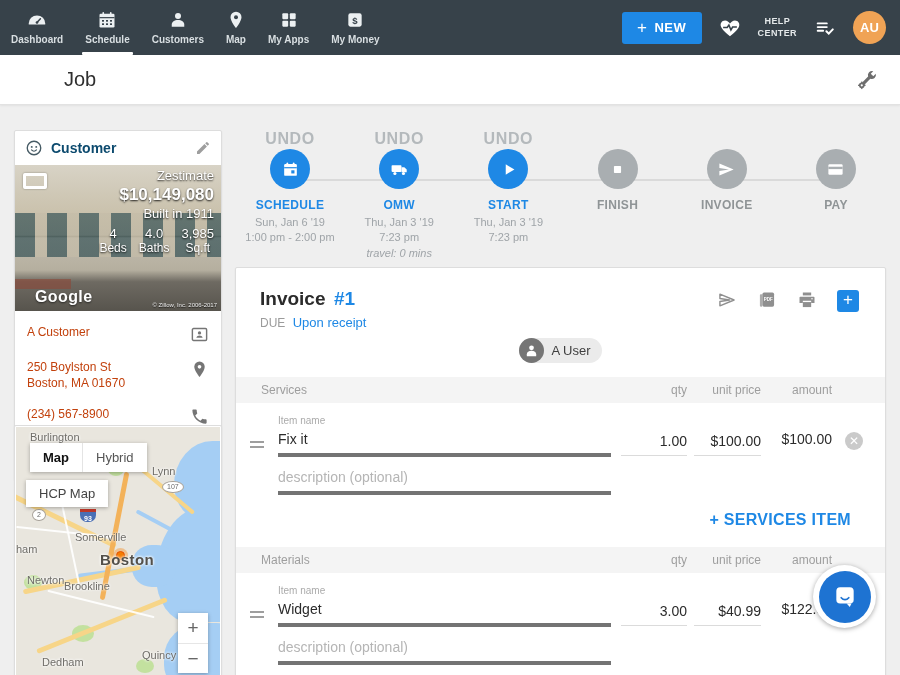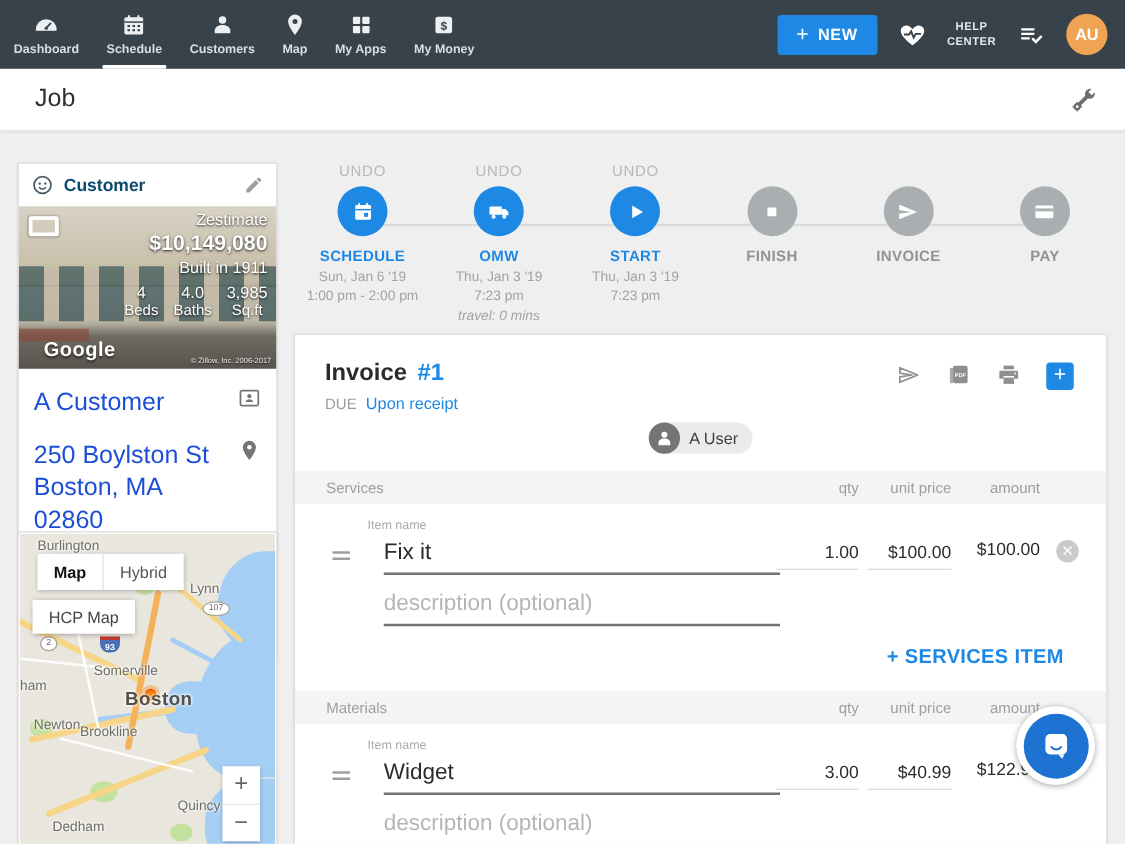--- a/index.html
+++ b/index.html
@@ -18,53 +18,53 @@
   .nav-right { margin-left:auto; display:flex; align-items:center; gap:17px; padding-right:14px; }
   .new-btn { background:#1E88E5; color:#fff; font-size:13px; font-weight:bold; letter-spacing:.5px; border:none; border-radius:3px; width:80px; height:32px; display:flex; align-items:center; justify-content:center; gap:7px; cursor:pointer; }
   .new-btn .plus-glyph { font-size:17px; font-weight:normal; line-height:1; }
   .heart-ic svg { width:22px; height:22px; fill:#fff; cursor:pointer; }
   .help-center { font-size:9px; font-weight:bold; color:#E4E8EA; text-align:center; line-height:1.25; letter-spacing:.4px; cursor:pointer; }
   .listcheck-ic svg { width:22px; height:22px; cursor:pointer; }
   .avatar { width:33px; height:33px; border-radius:50%; background:#F0A355; color:#fff; font-size:13px; font-weight:bold; display:flex; align-items:center; justify-content:center; cursor:pointer; }
 
   
   .titlebar { position:absolute; top:55px; left:0; width:900px; height:50px; background:#fff; border-bottom:1px solid #E2E2E2; display:flex; align-items:center; box-shadow:0 1px 2px rgba(0,0,0,0.06); z-index:40; }
-  .page-title { font-size:20px; color:#2F2F2F; font-weight:500; margin-left:28px; }
+  .page-title { font-size:20px; color:#2F2F2F; font-weight:500; margin-left:64px; }
   .job-settings { margin-left:auto; margin-right:22px; cursor:pointer; }
   .job-settings svg { width:22px; height:22px; fill:#6E6E6E; }
 
   
   .content { position:absolute; top:105px; left:0; width:900px; height:570px; overflow:hidden; }
 
   
   .card { background:#fff; border:1px solid #DDDDDD; border-radius:2px; box-shadow:0 1px 2px rgba(0,0,0,0.07); }
   .cust-card { position:absolute; left:14px; top:25px; width:208px; }
   .cust-head { height:34px; display:flex; align-items:center; padding:0 10px; }
   .cust-head svg.face { width:18px; height:18px; }
   .cust-head .chead { margin-left:8px; font-size:14px; font-weight:bold; color:#0c4a6e; }
   .cust-head .pencil { margin-left:auto; cursor:pointer; }
   .cust-head .pencil svg { width:16px; height:16px; fill:#9E9E9E; }
 
-  .streetview { position:relative; height:130px; overflow:hidden; background:
+  .streetview { position:relative; height:146px; overflow:hidden; background:
       linear-gradient(180deg,#D8D3C6 0%,#CFC8B6 20%,#C8BFA9 38%,#BDB5A2 48%,#97917F 49%,#C2BCae 50%,#B5AF9F 72%,#6E6A62 80%,#57544D 100%); }
   .sv-windows { position:absolute; left:0; right:0; top:48px; height:44px; background:repeating-linear-gradient(90deg, rgba(40,72,78,.85) 0 20px, rgba(196,188,168,.95) 20px 32px); opacity:.75; }
   .sv-brick { position:absolute; left:0; bottom:22px; width:56px; height:10px; background:#8A4A3A; opacity:.65; }
   .sv-full { position:absolute; top:8px; left:8px; width:24px; height:16px; border:3px solid #fff; border-radius:2px; box-shadow:0 0 2px rgba(0,0,0,.4); cursor:pointer; }
   .sv-overlay { position:absolute; top:3px; right:7px; text-align:right; color:#fff; text-shadow:0 1px 2px rgba(0,0,0,.85); }
   .zl { font-size:13px; line-height:1.25; }
   .zv { font-size:17px; font-weight:bold; line-height:1.3; }
   .zstats { display:flex; justify-content:flex-end; gap:12px; margin-top:3px; }
   .zstat { display:flex; flex-direction:column; align-items:center; }
   .zstat .v { font-size:13px; }
   .zstat .l { font-size:12px; }
   .gattr { position:absolute; left:20px; bottom:5px; color:#fff; font-size:16px; letter-spacing:.4px; font-weight:700; text-shadow:0 1px 2px rgba(0,0,0,.6); }
   .zcopy { position:absolute; right:4px; bottom:3px; color:#EDEDED; font-size:6px; text-shadow:0 1px 1px rgba(0,0,0,.8); }
 
   .cust-rows { padding:6px 0 0; }
-  .crow { display:flex; align-items:flex-start; padding:8px 12px; font-size:20px; color:#1d4ed8; line-height:1.3; }
+  .crow { display:flex; align-items:flex-start; padding:8px 12px; font-size:12px; color:#c2410c; line-height:1.3; }
   .crow .cicon { margin-left:auto; cursor:pointer; }
   .crow .cicon svg { width:19px; height:19px; fill:#757575; }
   .cdivider { border-top:1px solid #E7E7E7; margin-top:4px; }
   .hist-row { display:flex; align-items:center; padding:11px 12px; cursor:pointer; }
   .hist-row svg.hist { width:18px; height:18px; }
   .hist-row .hlabel { margin-left:12px; font-size:14px; font-weight:bold; color:#37474F; }
   .hist-row .chev { margin-left:auto; }
   .hist-row .chev svg { width:14px; height:14px; }
 
   
@@ -88,21 +88,21 @@
   .zoom-ctl { position:absolute; right:12px; top:186px; width:30px; background:#fff; box-shadow:0 1px 4px rgba(0,0,0,.3); z-index:3; }
   .zbtn { height:30px; display:flex; align-items:center; justify-content:center; font-size:19px; color:#666; cursor:pointer; }
   .zbtn + .zbtn { border-top:1px solid #E6E6E6; }
 
   
   .main-col { position:absolute; left:235px; top:25px; width:651px; }
 
   .steps { position:relative; width:651px; height:137px; padding-left:5px; display:flex; justify-content:space-between; }
   .steps::before { content:""; position:absolute; left:55px; right:46px; top:49px; height:2px; background:#DADADA; }
   .step { width:100px; display:flex; flex-direction:column; align-items:center; position:relative; z-index:1; }
-  .undo { height:13px; margin-bottom:6px; font-size:12px; font-weight:normal; color:#B4B9BC; letter-spacing:.6px; cursor:pointer; }
+  .undo { height:13px; margin-bottom:6px; font-size:16px; font-weight:bold; color:#B4B9BC; letter-spacing:.6px; cursor:pointer; }
   .circle { width:40px; height:40px; border-radius:50%; display:flex; align-items:center; justify-content:center; cursor:pointer; }
   .circle.done { background:#1E88E5; }
   .circle.pending { background:#A9AEB1; }
   .circle svg { width:19px; height:19px; }
   .step-title { margin-top:9px; font-size:12px; font-weight:bold; letter-spacing:.3px; }
   .step-title.done { color:#1E88E5; cursor:pointer; }
   .step-title.pending { color:#8F9496; }
   .dates { margin-top:3px; font-size:11px; color:#9FA4A8; text-align:center; line-height:1.4; }
   .travel { font-style:italic;text-align:center; }
 
@@ -124,26 +124,26 @@
   .chip .cav svg { width:15px; height:15px; fill:#fff; }
   .chip .cname { font-size:13px; color:#3F3F3F; padding:0 11px 0 7px; }
 
   .band { margin-top:14px; height:26px; background:#F4F4F4; display:flex; align-items:center; font-size:12px; color:#9E9E9E; }
   .b-name { flex:1; padding-left:25px; }
   .colq { width:66px; margin-left:10px; text-align:right; }
   .colu { width:67px; margin-left:7px; text-align:right; }
   .cola { width:71px; text-align:right; }
   .colsp { width:53px; }
 
-  .line-item { display:flex; padding:12px 9px 0 30px; }
+  .line-item { display:flex; padding:12px 9px 0 14px; }
   .handle { width:28px; padding-top:26px; cursor:grab; }
   .handle .bar { width:14px; height:2px; background:#9E9E9E; margin-bottom:3px; }
   .namecol { flex:1; }
   .flabel { font-size:10px; color:#ABABAB; margin-bottom:3px; }
-  .txt-in { width:100%; border:none; border-bottom:2px solid #737373; font-size:18px; color:#2B2B2B; padding:2px 0 6px;margin-left:13px; }
+  .txt-in { width:100%; border:none; border-bottom:4px solid #737373; font-size:14px; color:#2B2B2B; padding:2px 0 6px; }
   .txt-in.desc { margin-top:10px; }
   .txt-in::placeholder { color:#B5B5B5; }
   .num-in { width:100%; border:none; border-bottom:1px solid #DBDBDB; font-size:14px; color:#2B2B2B; text-align:right; padding:2px 0 6px; }
   .qtycol { width:66px; margin-left:10px; padding-top:16px; }
   .unitcol { width:67px; margin-left:7px; padding-top:16px; }
   .amtcol { width:71px; padding-top:16px; font-size:14px; color:#2B2B2B; text-align:right; }
   .delcol { width:44px; padding-top:17px; display:flex; justify-content:center; }
   .xcirc { width:18px; height:18px; border-radius:50%; background:#CACACA; color:#fff; font-size:12px; line-height:18px; text-align:center; cursor:pointer; }
   .add-row { text-align:right; padding:16px 34px 18px 0; }
   .add-link { color:#1E88E5; font-size:16px; font-weight:bold; letter-spacing:.3px; cursor:pointer; }
@@ -308,21 +308,21 @@
           <svg viewBox="0 0 24 24">
               <rect x="3" y="4.5" width="18" height="15" rx="1.5" fill="none" stroke="#757575" stroke-width="1.8"></rect>
               <circle cx="12" cy="10" r="2.1"></circle>
               <path d="M8 16c.6-1.9 2.2-2.8 4-2.8s3.4.9 4 2.8H8z"></path>
             </svg>
         </span>
       </div>
       <div class="crow">
         <span>
           <span>250 Boylston St</span><br>
-          <span>Boston, MA 02860</span>
+          <span>Boston, MA 01670</span>
         </span>
         <span class="cicon">
           <svg viewBox="0 0 24 24">
               <path d="M12 2a6.6 6.6 0 0 0-6.6 6.6C5.4 13.4 12 21.5 12 21.5s6.6-8.1 6.6-12.9A6.6 6.6 0 0 0 12 2z"></path>
               <circle cx="12" cy="8.6" r="2.3" fill="#fff"></circle>
             </svg>
         </span>
       </div>
       <div class="crow">
         <span>(234) 567-8900</span>
@@ -378,21 +378,21 @@
       <div class="mlabel" style="left:136px; top:38px;">Lynn</div>
       <div class="shield-oval" style="left:146px; top:54px;">107</div>
       <div class="shield-oval" style="left:16px; top:82px;">2</div>
       <div class="shield-int" style="left:64px; top:82px;">93</div>
       <div class="mlabel" style="left:59px; top:104px;">Somerville</div>
       <div class="mlabel" style="left:0; top:116px;">ham</div>
       <div class="marker" style="left:100px; top:124px;"></div>
       <div class="mlabel big" style="left:84px; top:124px;">Boston</div>
       <div class="mlabel" style="left:11px; top:147px;">Newton</div>
       <div class="mlabel" style="left:48px; top:153px;">Brookline</div>
-      <div class="mlabel" style="left:126px; top:212px;">Quincy</div>
+      <div class="mlabel" style="left:126px; top:222px;">Quincy</div>
       <div class="mlabel" style="left:26px; top:229px;">Dedham</div>
 
       <div class="map-btn-row">
         <div class="map-btn sel">Map</div>
         <div class="map-btn dim">Hybrid</div>
       </div>
       <div class="hcp-btn">HCP Map</div>
       <div class="zoom-ctl">
         <div class="zbtn">+</div>
         <div class="zbtn">−</div>

